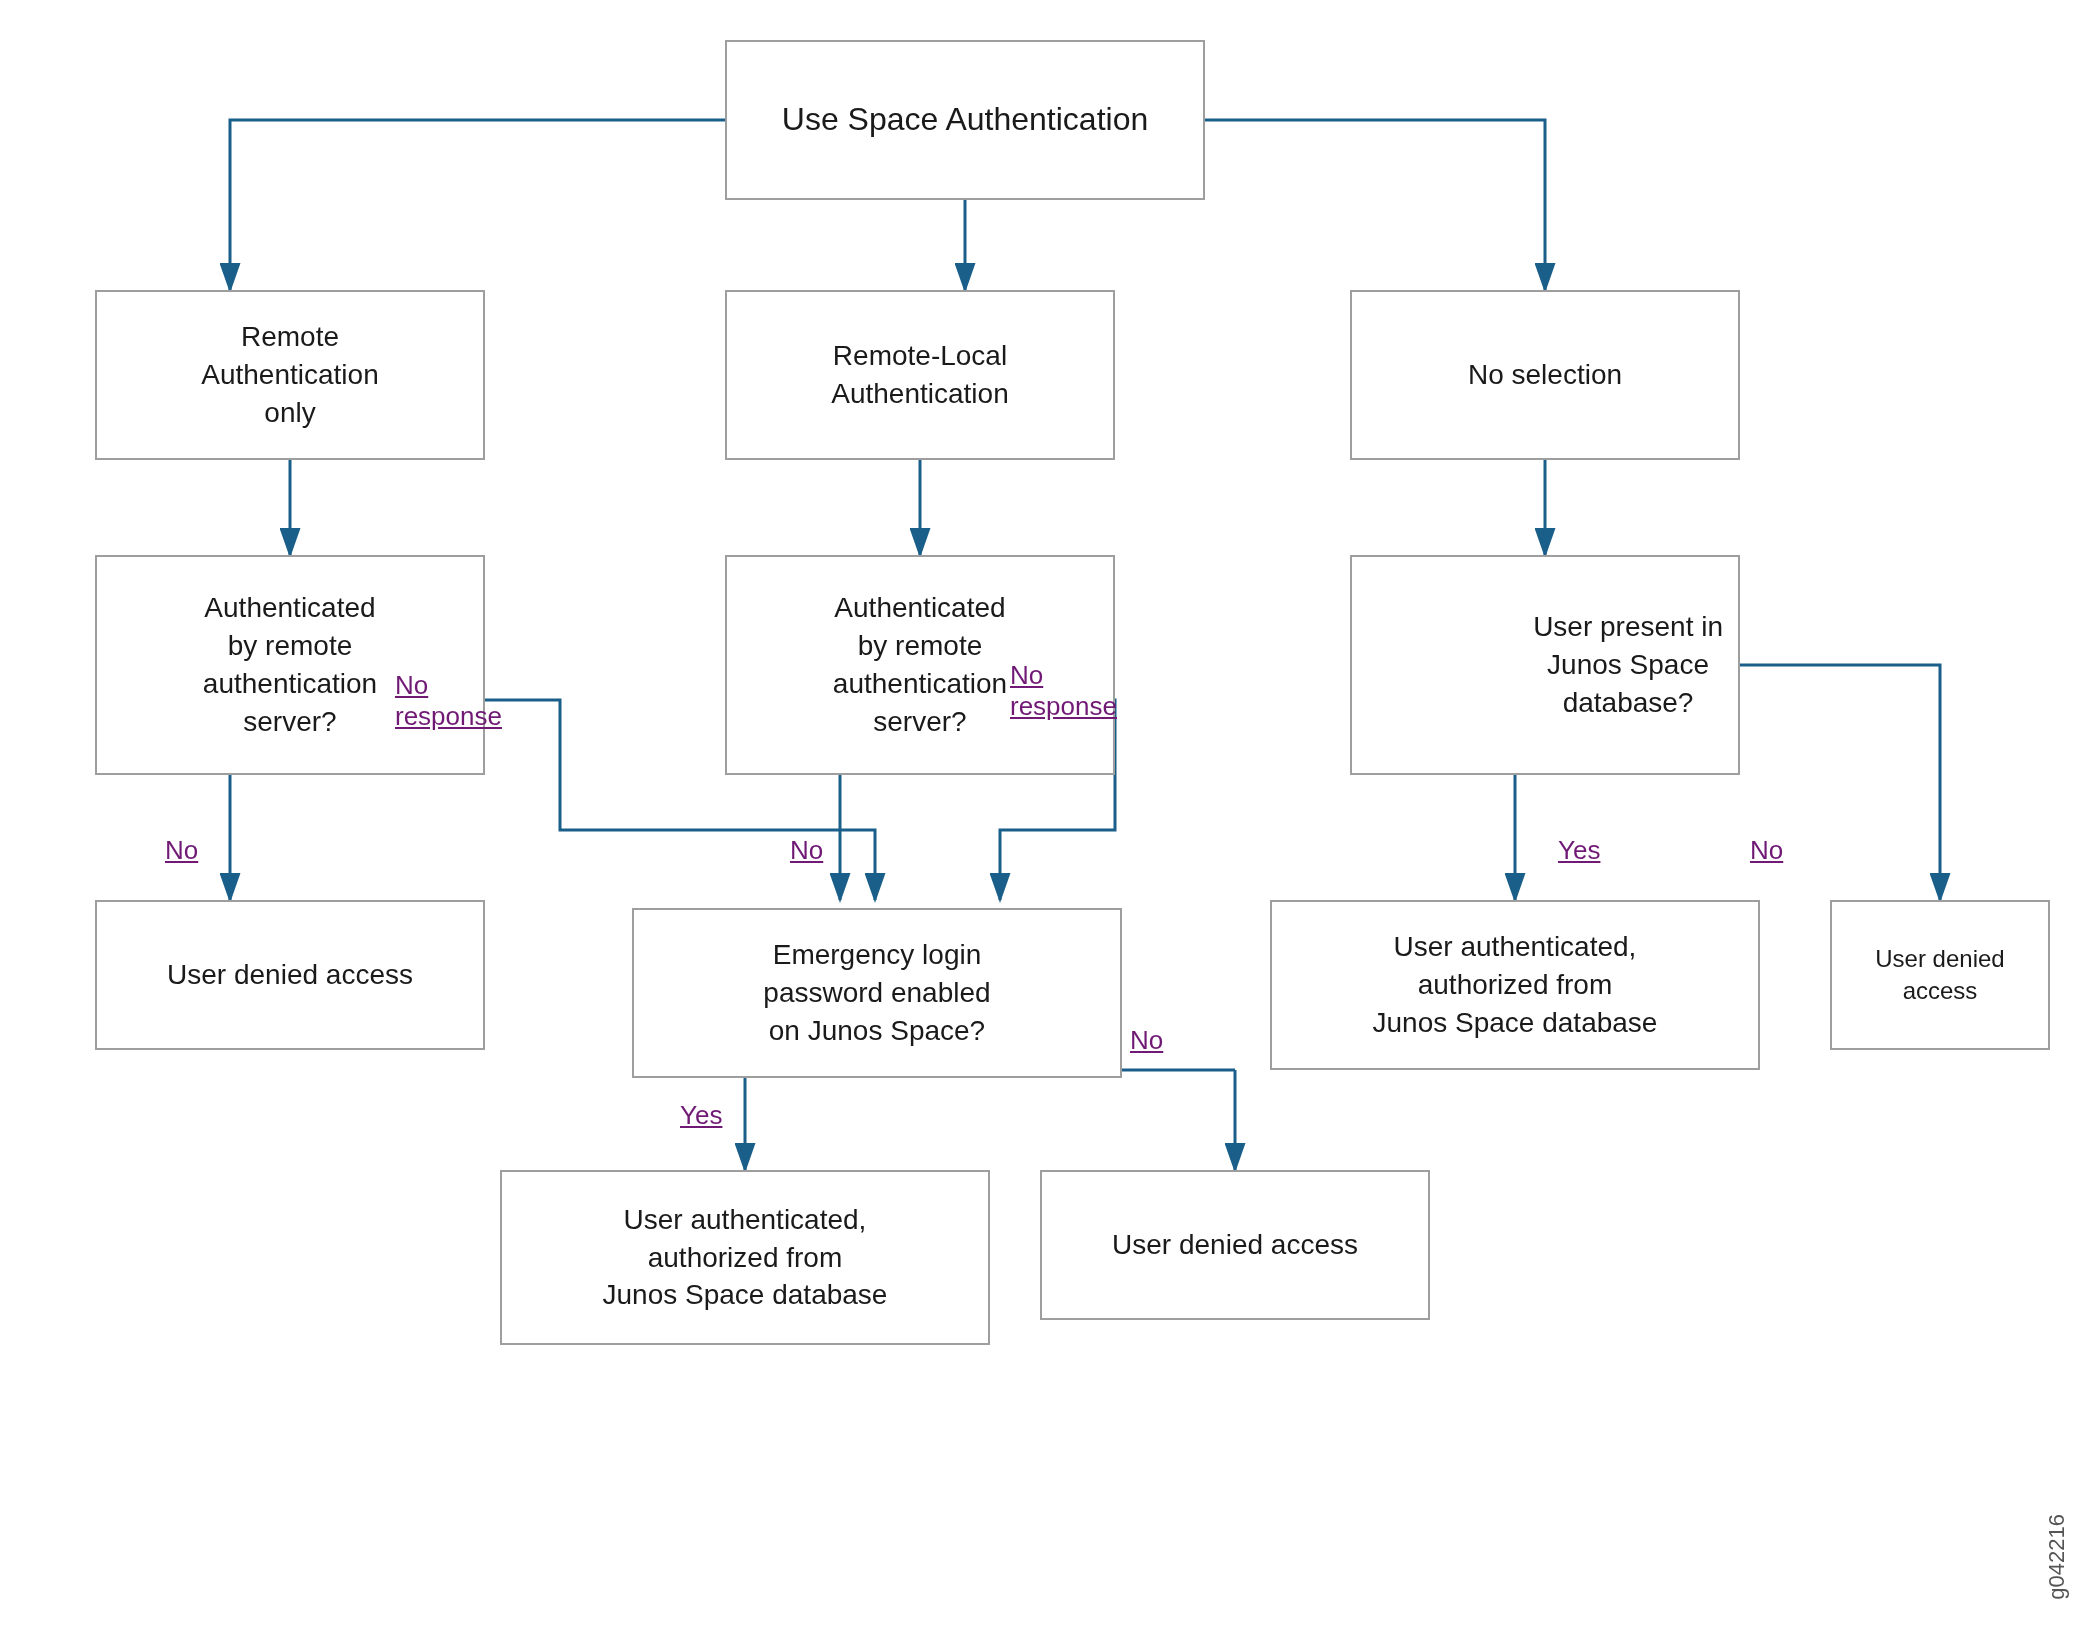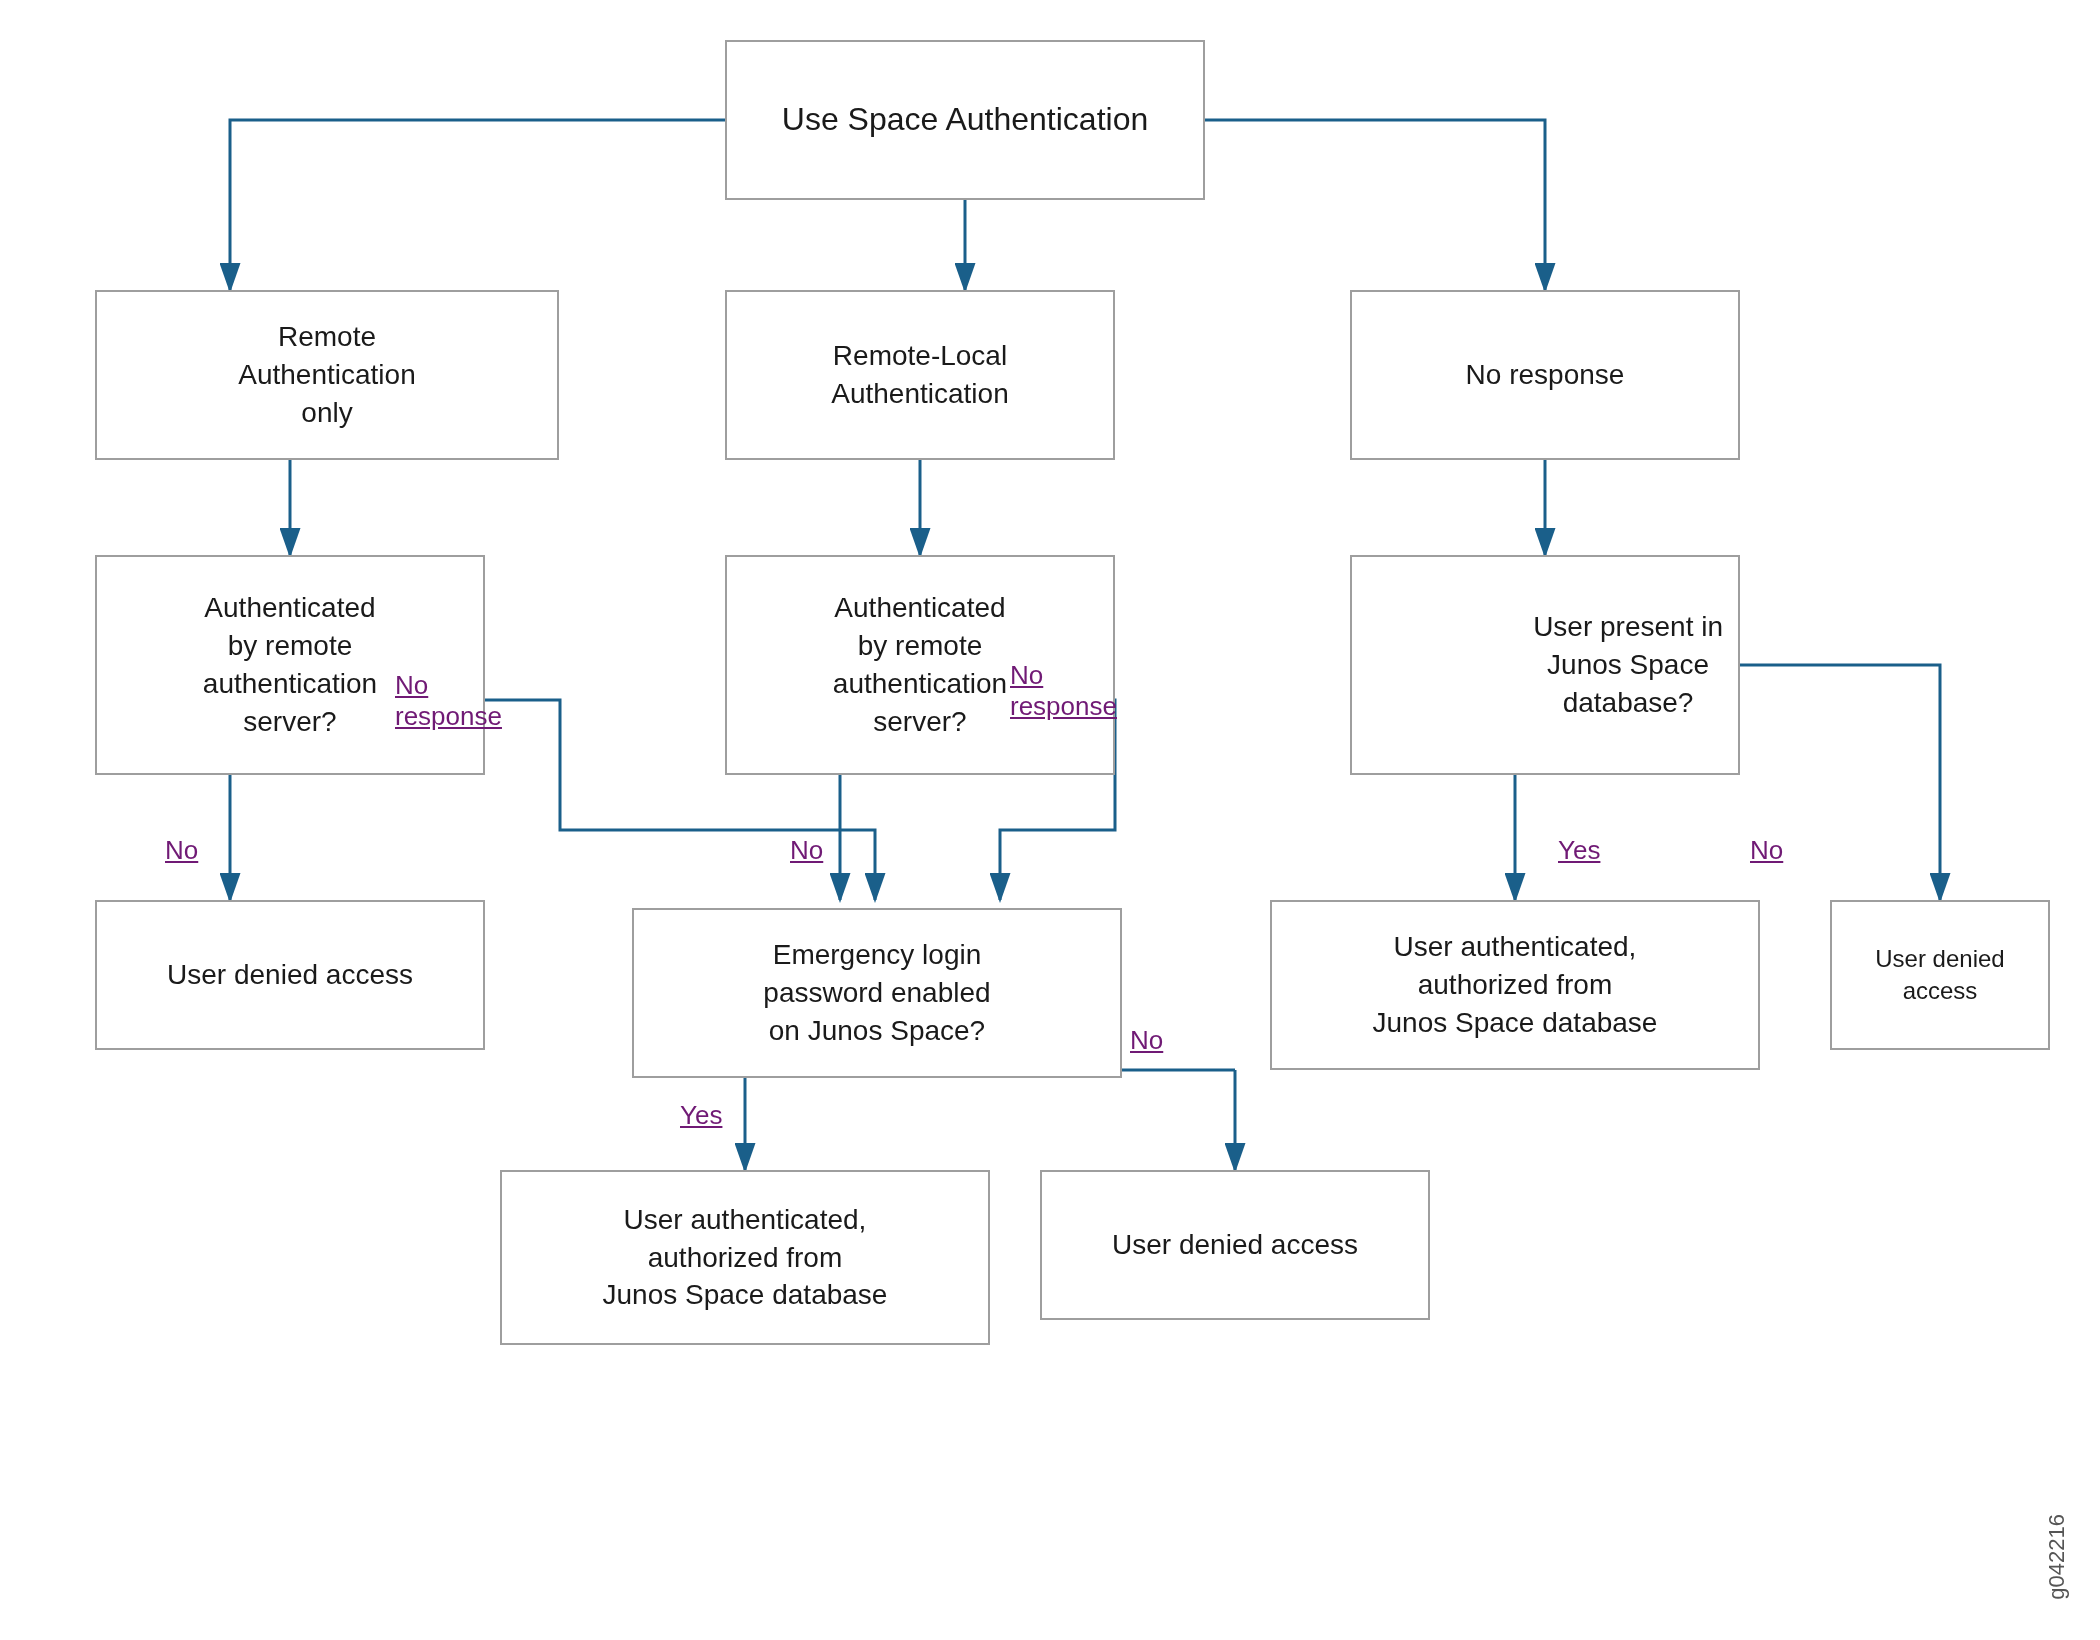--- a/index.html
+++ b/index.html
@@ -102,30 +102,30 @@
     <line x1="1120" y1="1070" x2="1235" y2="1070" stroke="#1a5f8a" stroke-width="3"></line>
     <line x1="1235" y1="1070" x2="1235" y2="1170" stroke="#1a5f8a" stroke-width="3" marker-end="url(#arrowhead)"></line>
 
   </svg>
 
   <div class="box" style="left:725px; top:40px; width:480px; height:160px; font-size:32px;">
     <span>Use Space
 Authentication</span>
   </div>
 
-  <div class="box" style="left:95px; top:290px; width:464px; height:170px;">
+  <div class="box" style="left:95px; top:290px; width:390px; height:170px;">
     <span>Remote<br>Authentication<br>only</span>
   </div>
 
   <div class="box" style="left:725px; top:290px; width:390px; height:170px;">
     <span>Remote-Local<br>Authentication</span>
   </div>
 
   <div class="box" style="left:1350px; top:290px; width:390px; height:170px;">
-    <span>No response</span>
+    <span>No selection</span>
   </div>
 
   <div class="box" style="left:95px; top:555px; width:390px; height:220px;">
     <span>Authenticated<br>by remote<br>authentication<br>server?</span>
   </div>
 
   <div class="box" style="left:725px; top:555px; width:390px; height:220px;">
     <span>Authenticated<br>by remote<br>authentication<br>server?</span>
   </div>
 

